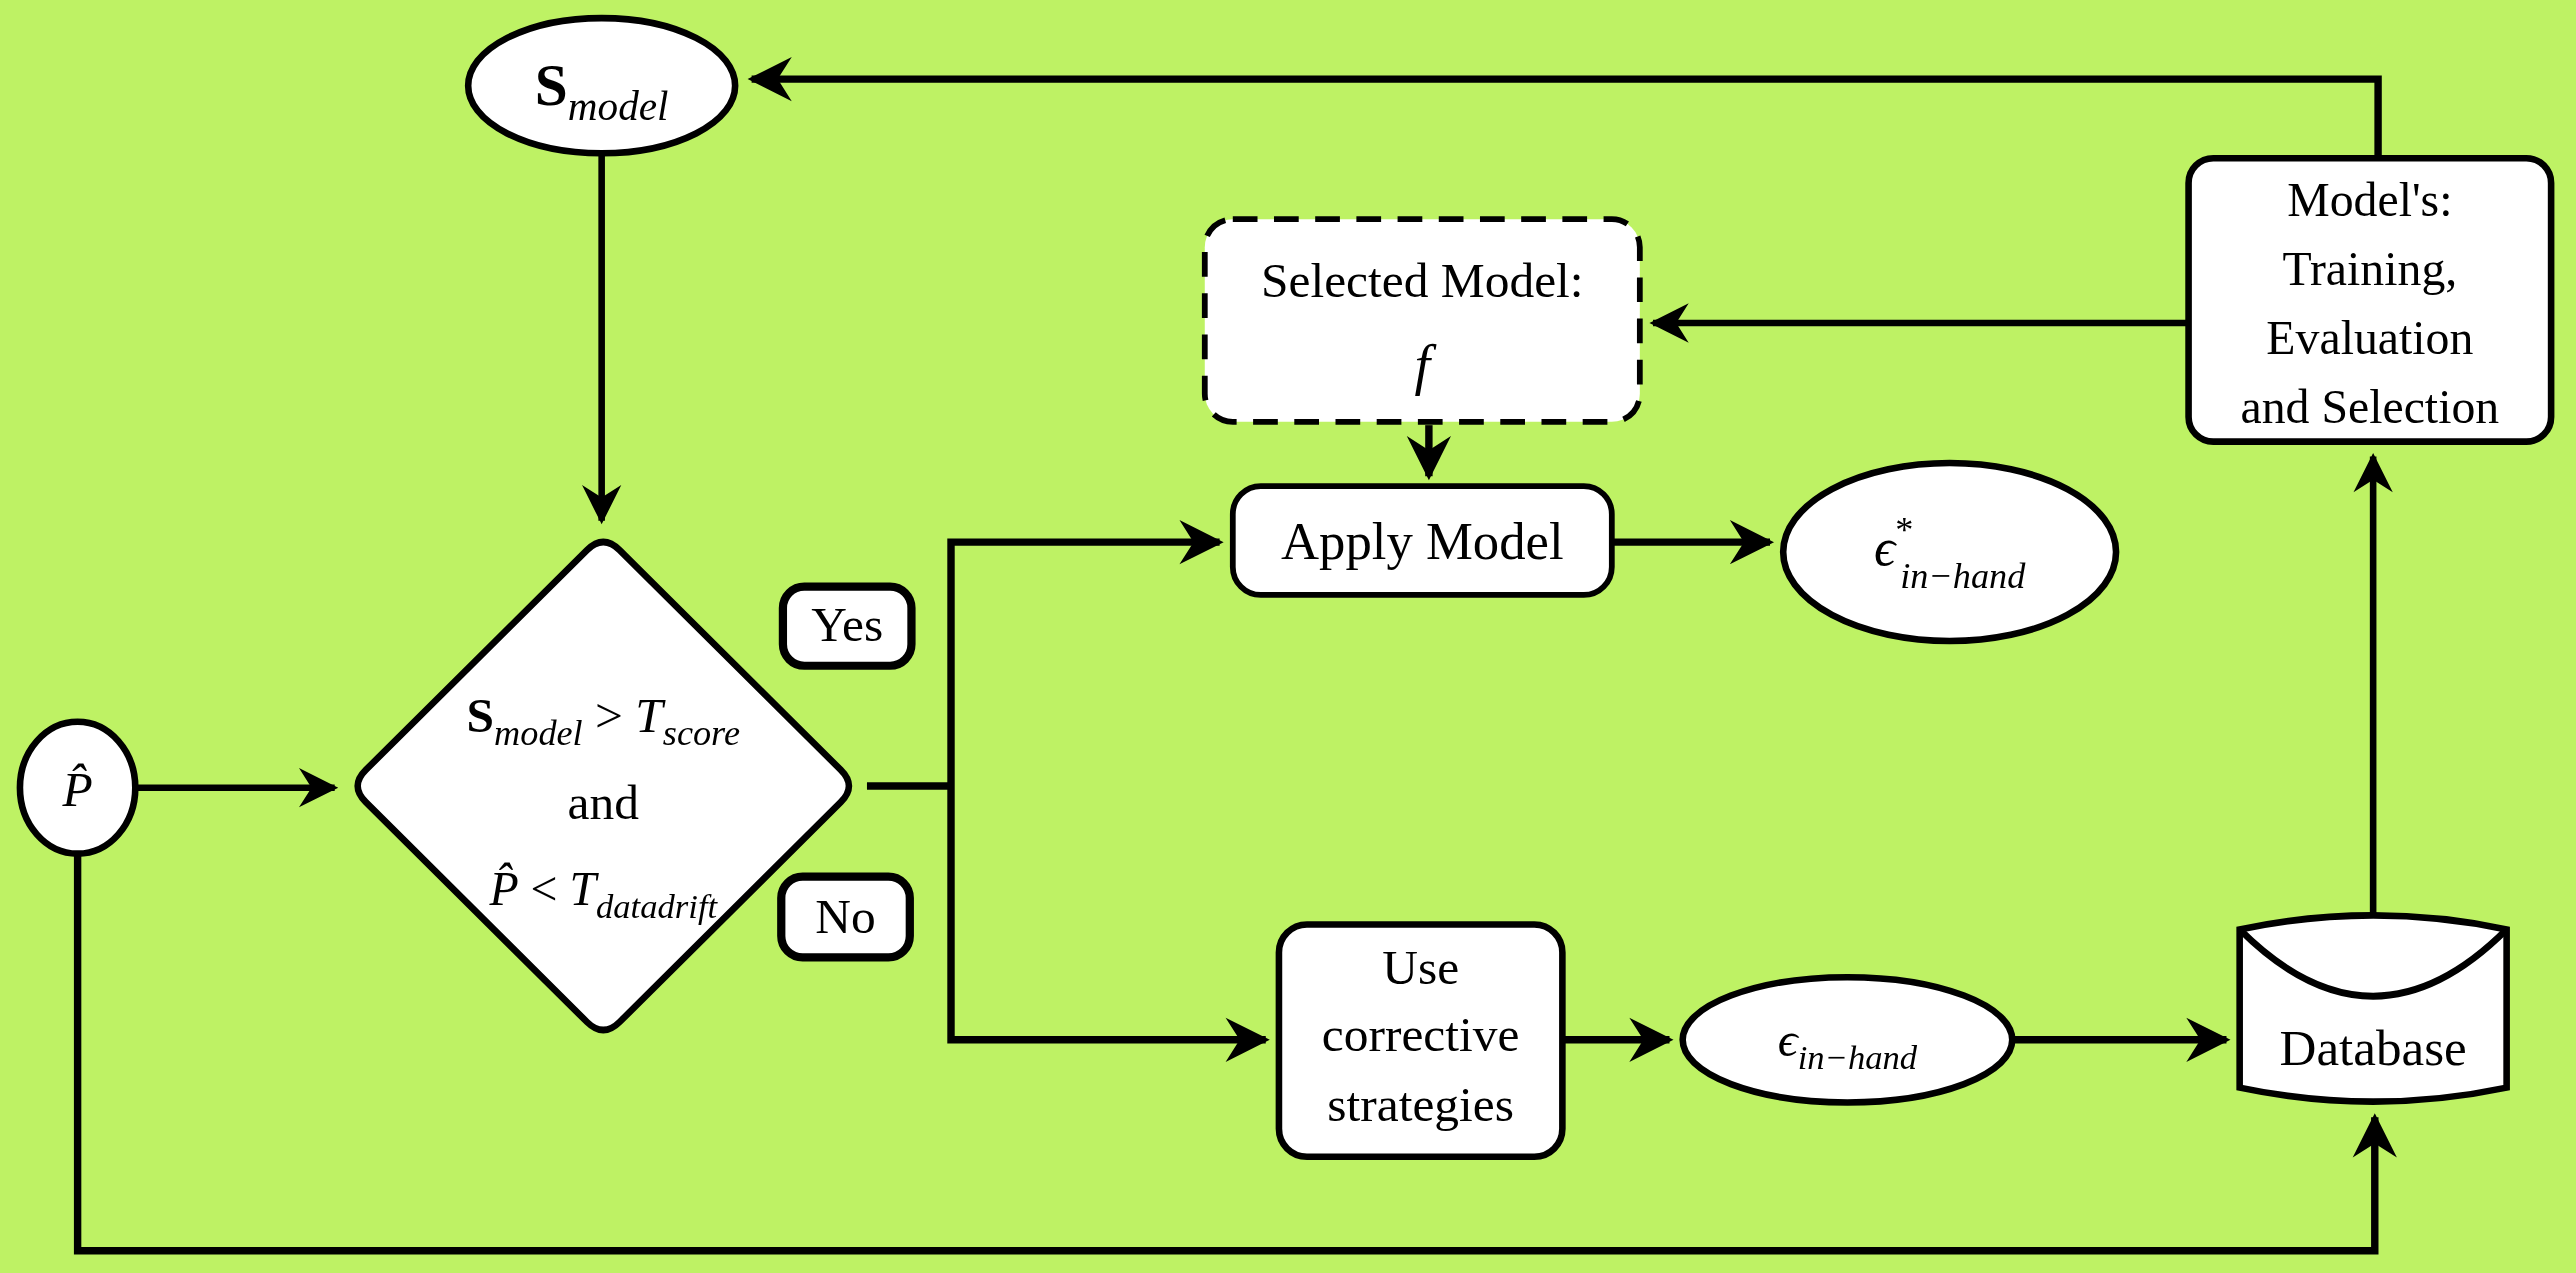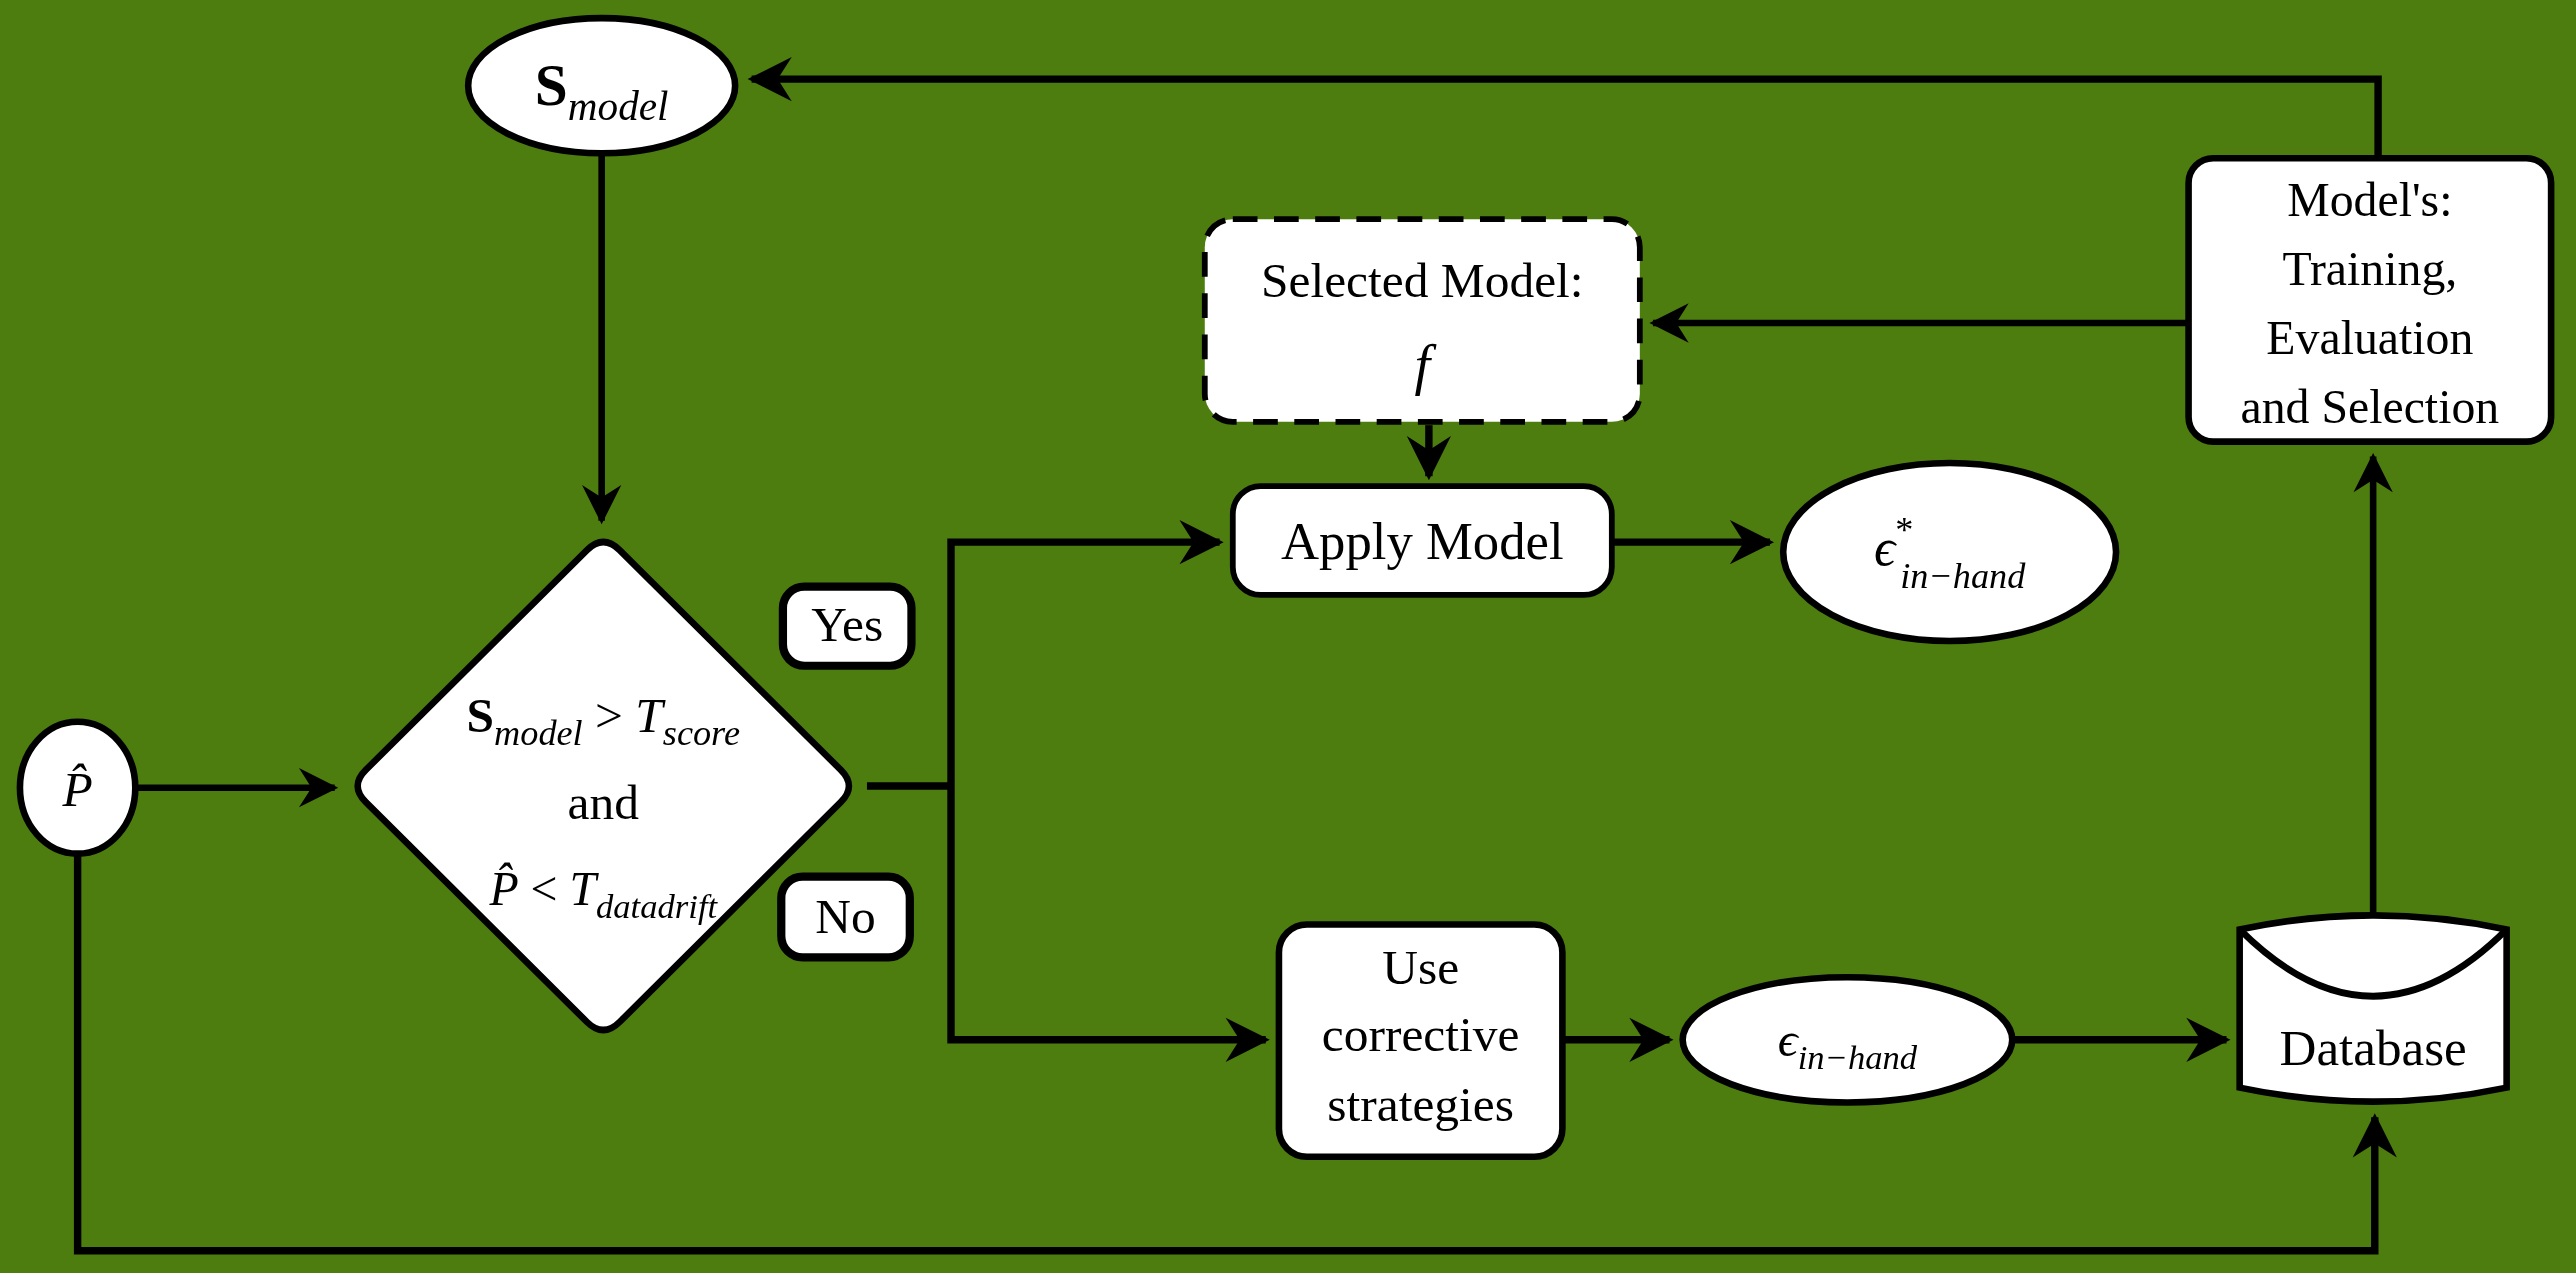--- a/index.html
+++ b/index.html
@@ -1,16 +1,16 @@
 <!DOCTYPE html>
 <html style="font-size:13px"><head>
 <meta charset="utf-8">
 <style>
   html,body{margin:0;padding:0;background:#ffffff;}
-  .page{width:2576px;height:1273px;background:#4d7c0f;overflow:hidden;}
+  .page{width:2576px;height:1273px;background:#bef264;overflow:hidden;}
   svg{display:block;}
   .node-shape{fill:#ffffff;stroke:#000000;}
   .edge{fill:none;stroke:#000000;}
   text{fill:#000000;font-family:"Liberation Serif","DejaVu Serif",serif;}
   .upright{font-style:normal;}
   .it{font-style:italic;}
   .bold{font-weight:bold;}
 </style>
 </head>
 <body>

